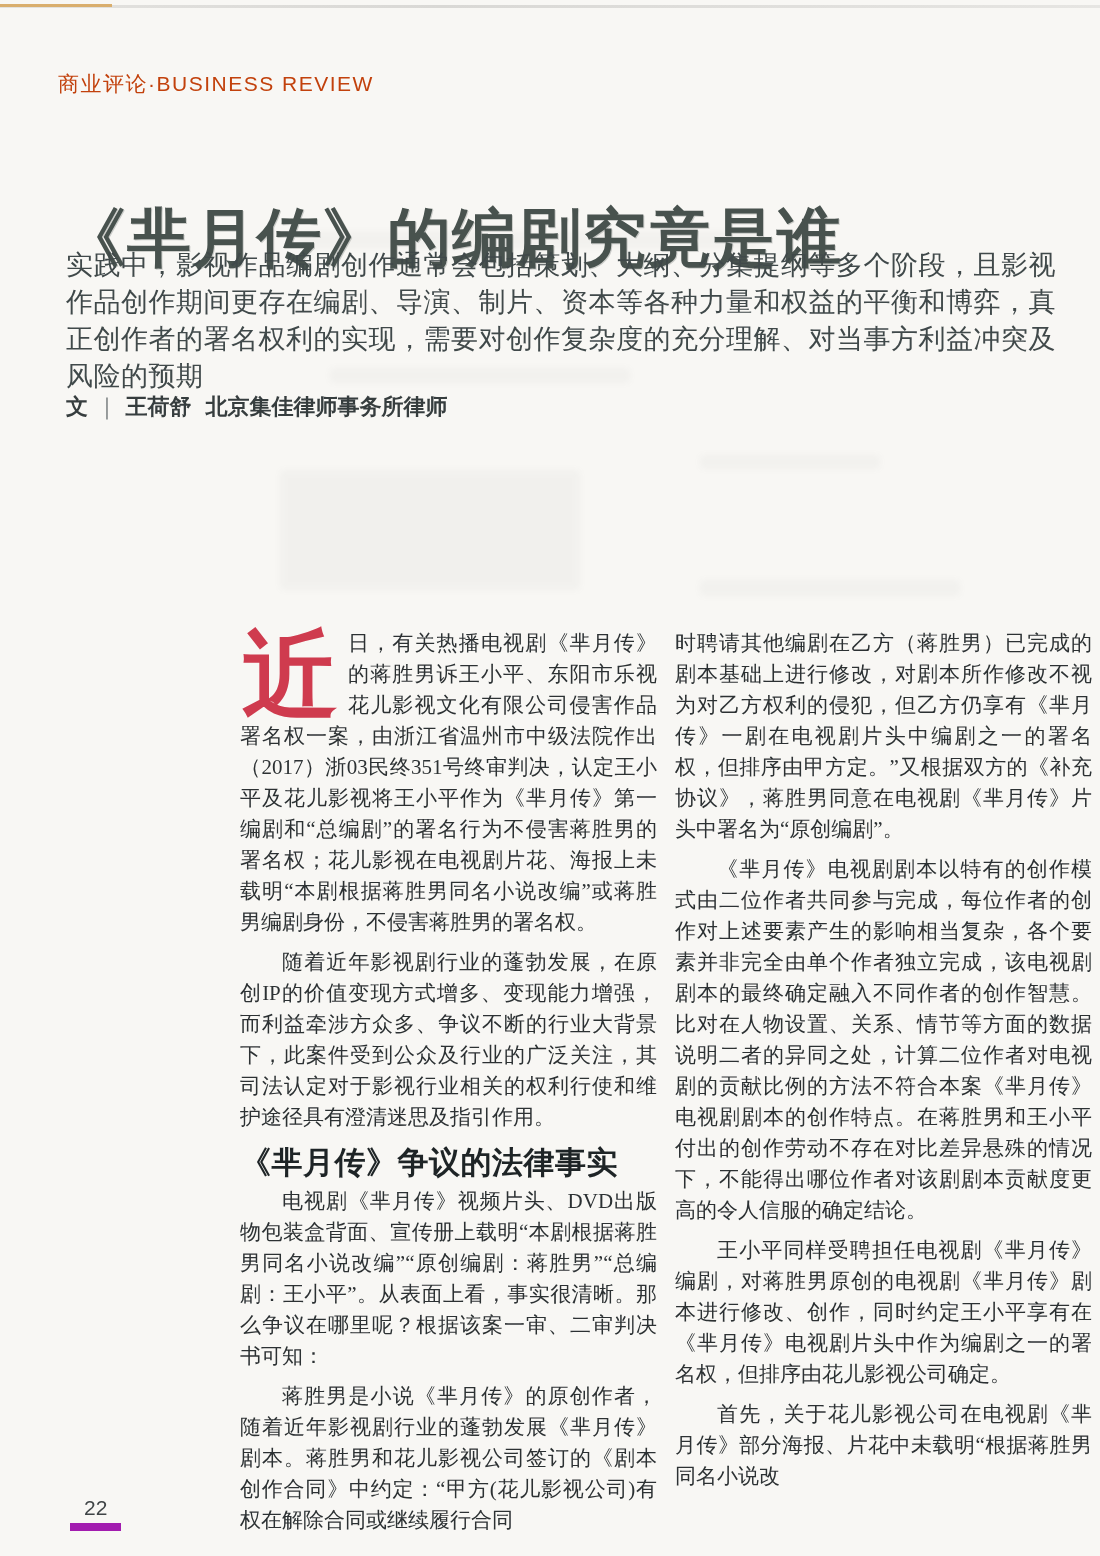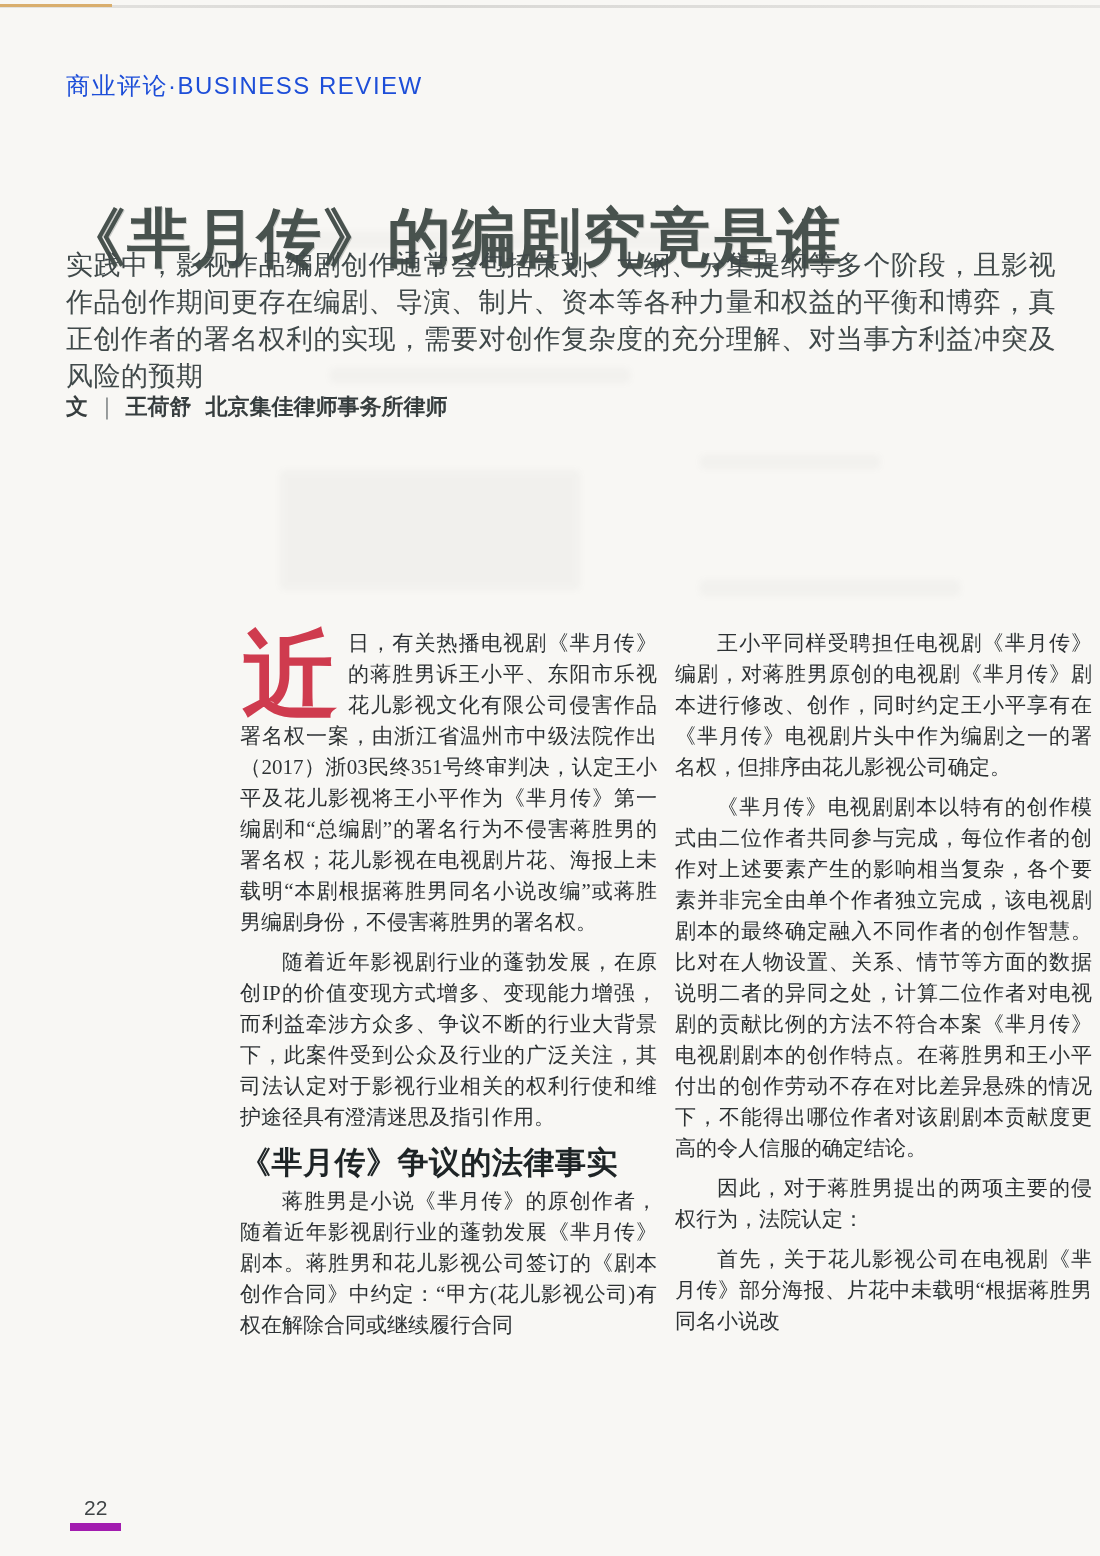--- a/index.html
+++ b/index.html
@@ -18,23 +18,23 @@
   .scan-edge-tan{position:absolute;top:4px;left:0;width:112px;height:3px;background:#d9ae6d;}
   
   .ghost{position:absolute;background:#8a8f8c;opacity:.055;filter:blur(3px);border-radius:3px;}
   .ghost.g1{left:300px;top:232px;width:460px;height:16px;}
   .ghost.g2{left:330px;top:368px;width:300px;height:15px;}
   .ghost.g3{left:280px;top:470px;width:300px;height:120px;}
   .ghost.g4{left:700px;top:455px;width:180px;height:14px;}
   .ghost.g5{left:700px;top:580px;width:260px;height:16px;}
 
   .kicker{
-    position:absolute;left:66px;top:70px;
+    position:absolute;left:58px;top:70px;
     font-family:"Liberation Sans","DejaVu Sans",sans-serif;
-    font-size:24px;color:#1d4ed8;letter-spacing:1.5px;
+    font-size:21px;color:#c2410c;letter-spacing:1.5px;
   }
   .headline{
     position:absolute;left:62px;top:160px;width:1000px;
     font-family:"DejaVu Sans","Liberation Sans",sans-serif;
     font-weight:bold;font-size:64px;line-height:1.1;
     color:#48524e;letter-spacing:1px;
     text-shadow:1px 1px 0 rgba(70,80,76,.25);
   }
   .deck{
     position:absolute;left:66px;top:246px;width:990px;
@@ -100,27 +100,28 @@
   <div class="byline">
     <span>文</span><span class="sep">｜</span><span>王荷舒</span><span class="affil">北京集佳律师事务所律师</span>
   </div>
 
   <div class="columns">
 
     <div class="col">
       <p class="no-indent"><span class="dropcap">近</span><span>日，有关热播电视剧《芈月传》的蒋胜男诉王小平、东阳市乐视花儿影视文化有限公司侵害作品署名权一案，由浙江省温州市中级法院作出（2017）浙03民终351号终审判决，认定王小平及花儿影视将王小平作为《芈月传》第一编剧和“总编剧”的署名行为不侵害蒋胜男的署名权；花儿影视在电视剧片花、海报上未载明“本剧根据蒋胜男同名小说改编”或蒋胜男编剧身份，不侵害蒋胜男的署名权。</span></p>
       <p>随着近年影视剧行业的蓬勃发展，在原创IP的价值变现方式增多、变现能力增强，而利益牵涉方众多、争议不断的行业大背景下，此案件受到公众及行业的广泛关注，其司法认定对于影视行业相关的权利行使和维护途径具有澄清迷思及指引作用。</p>
       <h2 class="section-heading">《芈月传》争议的法律事实</h2>
+      <p>电视剧《芈月传》视频片头、DVD出版物包装盒背面、宣传册上载明“本剧根据蒋胜男同名小说改编”“原创编剧：蒋胜男”“总编剧：王小平”。从表面上看，事实很清晰。那么争议在哪里呢？根据该案一审、二审判决书可知：</p>
       <p>蒋胜男是小说《芈月传》的原创作者，随着近年影视剧行业的蓬勃发展《芈月传》剧本。蒋胜男和花儿影视公司签订的《剧本创作合同》中约定：“甲方(花儿影视公司)有权在解除合同或继续履行合同</p>
     </div>
 
     <div class="col">
+      <p class="no-indent">时聘请其他编剧在乙方（蒋胜男）已完成的剧本基础上进行修改，对剧本所作修改不视为对乙方权利的侵犯，但乙方仍享有《芈月传》一剧在电视剧片头中编剧之一的署名权，但排序由甲方定。”又根据双方的《补充协议》，蒋胜男同意在电视剧《芈月传》片头中署名为“原创编剧”。</p>
+      <p>《芈月传》电视剧剧本以特有的创作模式由二位作者共同参与完成，每位作者的创作对上述要素产生的影响相当复杂，各个要素并非完全由单个作者独立完成，该电视剧剧本的最终确定融入不同作者的创作智慧。比对在人物设置、关系、情节等方面的数据说明二者的异同之处，计算二位作者对电视剧的贡献比例的方法不符合本案《芈月传》电视剧剧本的创作特点。在蒋胜男和王小平付出的创作劳动不存在对比差异悬殊的情况下，不能得出哪位作者对该剧剧本贡献度更高的令人信服的确定结论。</p>
       <p>王小平同样受聘担任电视剧《芈月传》编剧，对蒋胜男原创的电视剧《芈月传》剧本进行修改、创作，同时约定王小平享有在《芈月传》电视剧片头中作为编剧之一的署名权，但排序由花儿影视公司确定。</p>
-      <p>《芈月传》电视剧剧本以特有的创作模式由二位作者共同参与完成，每位作者的创作对上述要素产生的影响相当复杂，各个要素并非完全由单个作者独立完成，该电视剧剧本的最终确定融入不同作者的创作智慧。比对在人物设置、关系、情节等方面的数据说明二者的异同之处，计算二位作者对电视剧的贡献比例的方法不符合本案《芈月传》电视剧剧本的创作特点。在蒋胜男和王小平付出的创作劳动不存在对比差异悬殊的情况下，不能得出哪位作者对该剧剧本贡献度更高的令人信服的确定结论。</p>
-      <p>因此，对于蒋胜男提出的两项主要的侵权行为，法院认定：</p>
       <p>首先，关于花儿影视公司在电视剧《芈月传》部分海报、片花中未载明“根据蒋胜男同名小说改</p>
     </div>
 
   </div>
 
   <div class="page-number">22</div>
 
 </div>
 
 </body></html>

